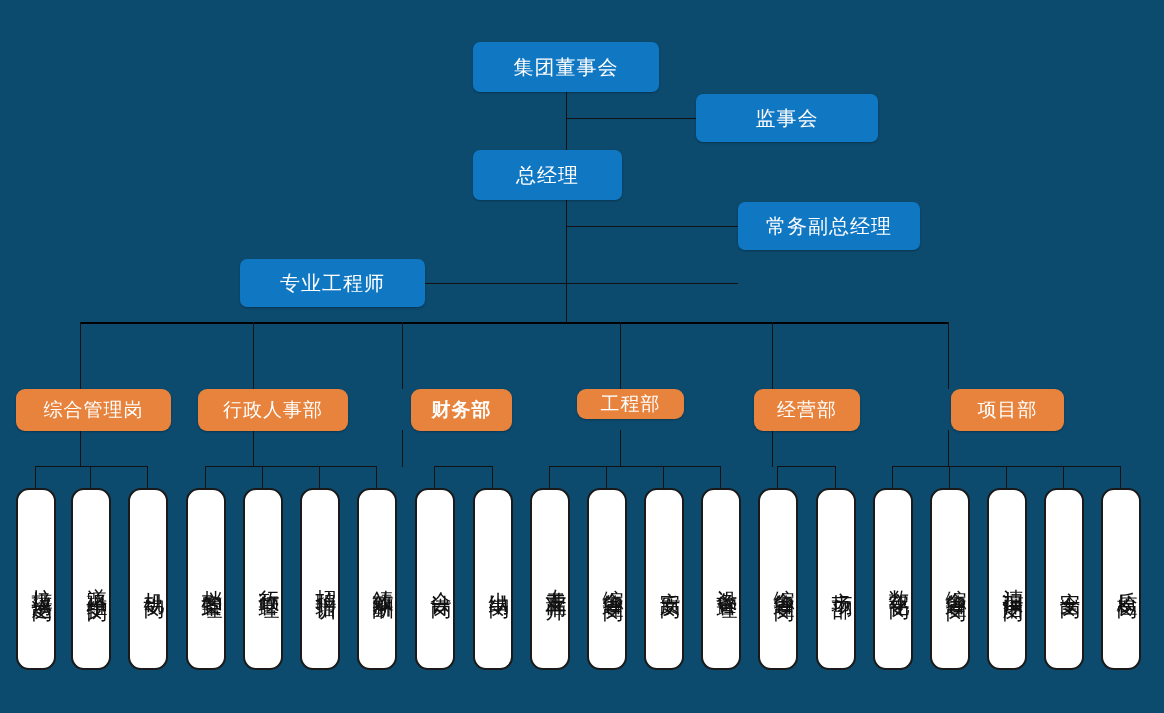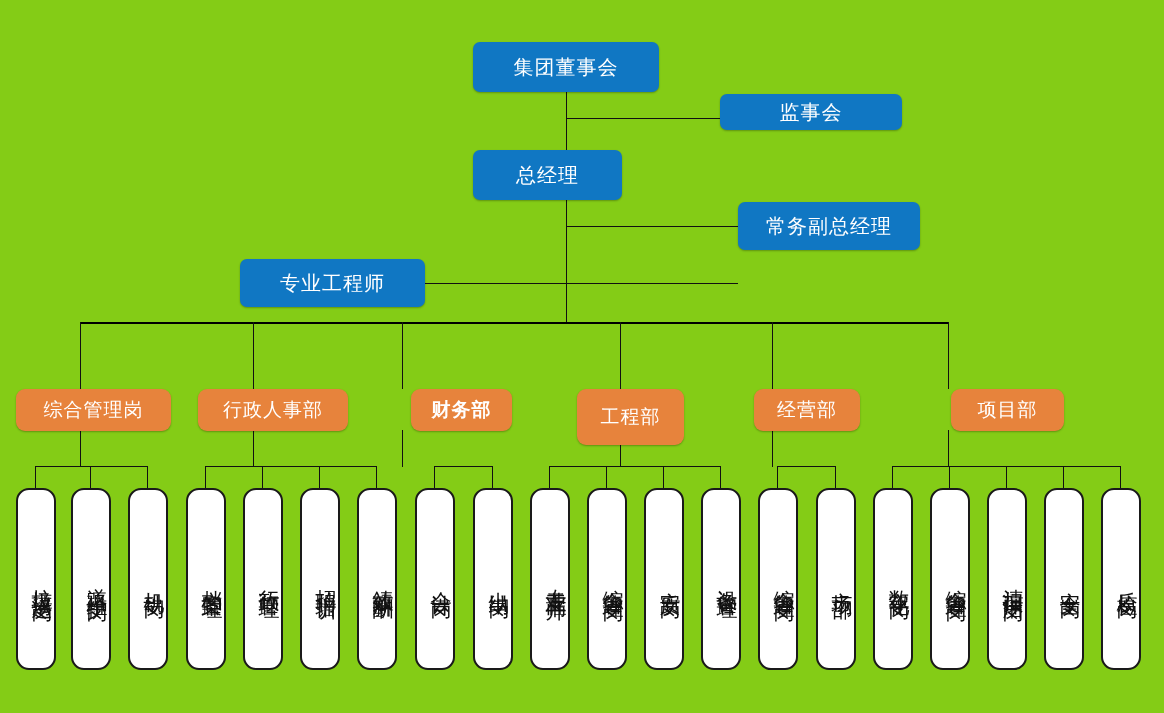--- a/index.html
+++ b/index.html
@@ -5,21 +5,21 @@
 <style>
   html,body{margin:0;padding:0;background:#ffffff;}
   body{
     font-family:"Liberation Sans","DejaVu Sans",sans-serif;
     -webkit-font-smoothing:antialiased;
   }
   #chart{
     position:relative;
     width:1164px;
     height:713px;
-    background:#84cc16;
+    background:#0c4a6e;
     overflow:hidden;
   }
   
   .node{
     position:absolute;
     box-sizing:border-box;
     display:flex;
     align-items:center;
     justify-content:center;
     text-align:center;
@@ -121,36 +121,36 @@
   <div class="ln v" style="left:948px;top:430px;height:37px;"></div>
   <div class="ln h" style="left:892px;top:466px;width:228px;"></div>
   <div class="ln v" style="left:892px;top:466px;height:22px;"></div>
   <div class="ln v" style="left:949px;top:466px;height:22px;"></div>
   <div class="ln v" style="left:1006px;top:466px;height:22px;"></div>
   <div class="ln v" style="left:1063px;top:466px;height:22px;"></div>
   <div class="ln v" style="left:1120px;top:466px;height:22px;"></div>
 
   <div class="node blue" style="left:473px;top:42px;width:186px;height:50px;">集团董事会</div>
 
-  <div class="node blue" style="left:720px;top:94px;width:182px;height:36px;">监事会</div>
+  <div class="node blue" style="left:696px;top:94px;width:182px;height:48px;">监事会</div>
 
   <div class="node blue" style="left:473px;top:150px;width:149px;height:50px;">总经理</div>
 
   <div class="node blue" style="left:738px;top:202px;width:182px;height:48px;">常务副总经理</div>
 
 
   <div class="node blue" style="left:240px;top:259px;width:185px;height:48px;">专业工程师</div>
 
   <div class="node orange" style="left:16px;top:389px;width:155px;height:42px;">综合管理岗</div>
 
   <div class="node orange" style="left:198px;top:389px;width:150px;height:42px;">行政人事部</div>
 
   <div class="node orange" style="left:411px;top:389px;width:101px;height:42px;font-weight:bold;">财务部</div>
 
-  <div class="node orange" style="left:577px;top:389px;width:107px;height:56px;">工程部</div>
+  <div class="node orange" style="left:577px;top:389px;width:107px;height:30px;">工程部</div>
 
   <div class="node orange" style="left:754px;top:389px;width:106px;height:42px;">经营部</div>
 
   <div class="node orange" style="left:951px;top:389px;width:113px;height:42px;">项目部</div>
 
   <div class="node post" style="left:16px;top:488px;width:40px;height:182px;">垃圾清运岗</div>
   <div class="node post" style="left:71px;top:488px;width:40px;height:182px;">道路维护岗</div>
   <div class="node post" style="left:128px;top:488px;width:40px;height:182px;">机动岗</div>
 
   <div class="node post" style="left:186px;top:488px;width:40px;height:182px;">档案管理</div>

